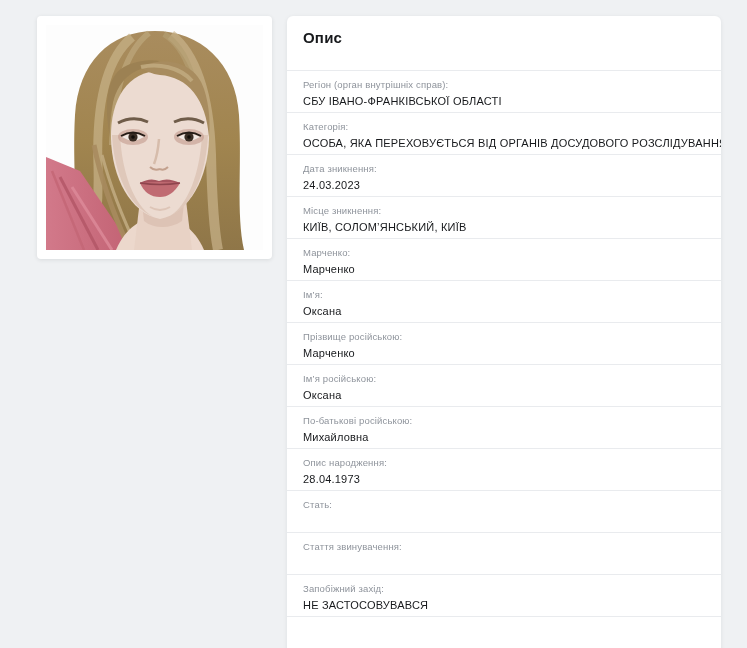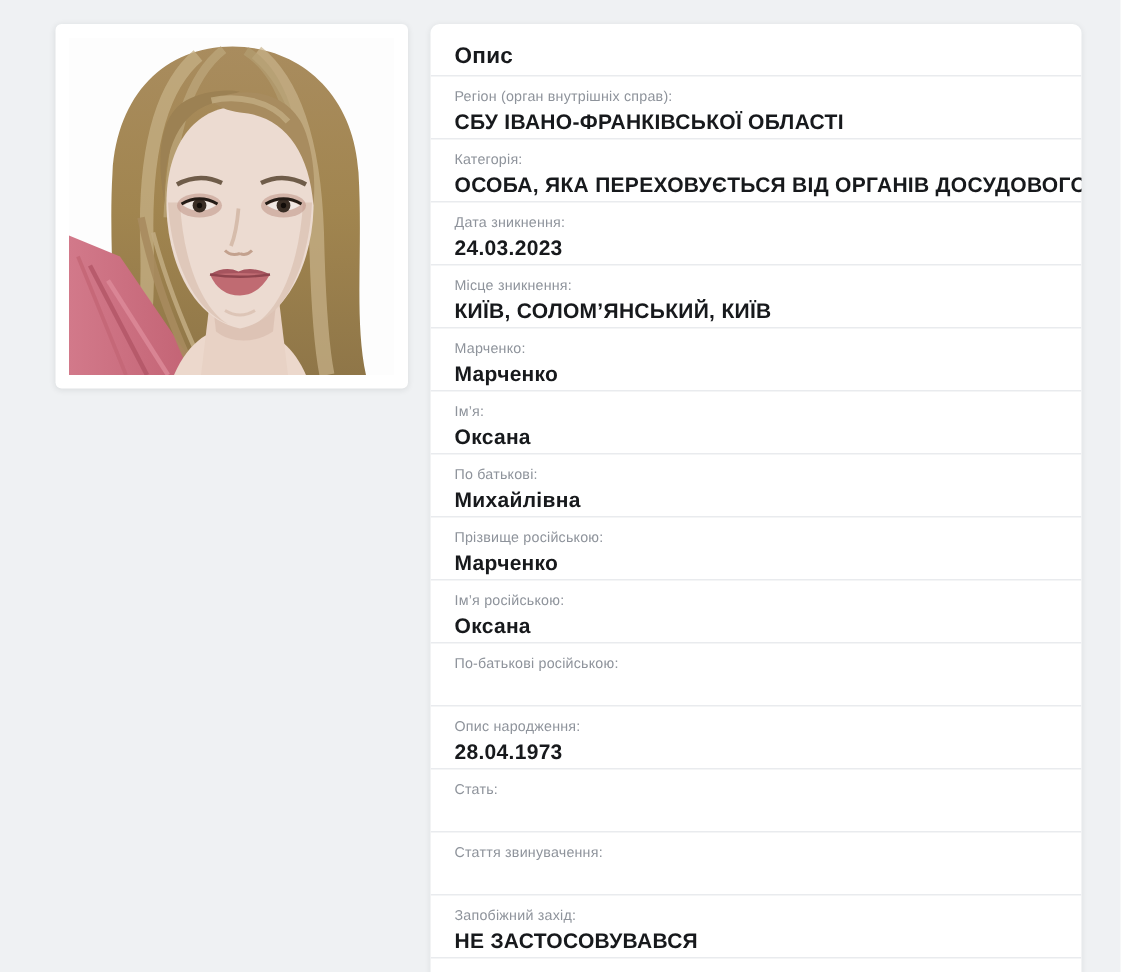--- a/index.html
+++ b/index.html
@@ -21,38 +21,38 @@
   .photo-card svg { display:block; width:100%; height:100%; }
 
   .desc-card {
     position:absolute; left:287px; top:16px;
     width:434px; height:700px;
     background:#ffffff; border-radius:6px;
     box-shadow:0 1px 4px rgba(30,35,40,.08);
     overflow:hidden;
   }
   .card-title {
-    padding:13px 16px 4px 16px;
+    padding:13px 16px 24px 16px;
     font-size:15px; font-weight:bold; color:#17191c;
     border-bottom:1px solid #e9ebee;
     letter-spacing:.2px;
   }
   .field-row {
     height:42px;
     padding:8px 16px 0 16px;
     border-bottom:1px solid #e9ebee;
   }
   .field-label {
     font-size:9.5px; line-height:11px;
     color:#8e939b; letter-spacing:.15px;
   }
   .field-value {
     margin-top:5px;
-    font-size:14px; line-height:13px;
-    font-weight:bold; color:#17191c;
+    font-size:11px; line-height:13px;
+    font-weight:normal; color:#17191c;
     letter-spacing:.2px;
     white-space:nowrap;
   }
 </style>
 </head>
 <body>
 
 <div class="photo-card">
   <svg viewBox="0 0 217 225" preserveAspectRatio="none" aria-hidden="true">
     <defs>
@@ -144,33 +144,30 @@
   </div>
   <div class="field-row">
     <div class="field-label">Марченко:</div>
     <div class="field-value">Марченко</div>
   </div>
   <div class="field-row">
     <div class="field-label">Ім’я:</div>
     <div class="field-value">Оксана</div>
   </div>
   <div class="field-row">
-    <div class="field-label">По батькові:</div>
-    <div class="field-value">Михайлівна</div>
-  </div>
-  <div class="field-row">
     <div class="field-label">Прізвище російською:</div>
     <div class="field-value">Марченко</div>
   </div>
   <div class="field-row">
     <div class="field-label">Ім’я російською:</div>
     <div class="field-value">Оксана</div>
   </div>
   <div class="field-row">
     <div class="field-label">По-батькові російською:</div>
+    <div class="field-value">Михайловна</div>
   </div>
   <div class="field-row">
     <div class="field-label">Опис народження:</div>
     <div class="field-value">28.04.1973</div>
   </div>
   <div class="field-row">
     <div class="field-label">Стать:</div>
   </div>
   <div class="field-row">
     <div class="field-label">Стаття звинувачення:</div>

